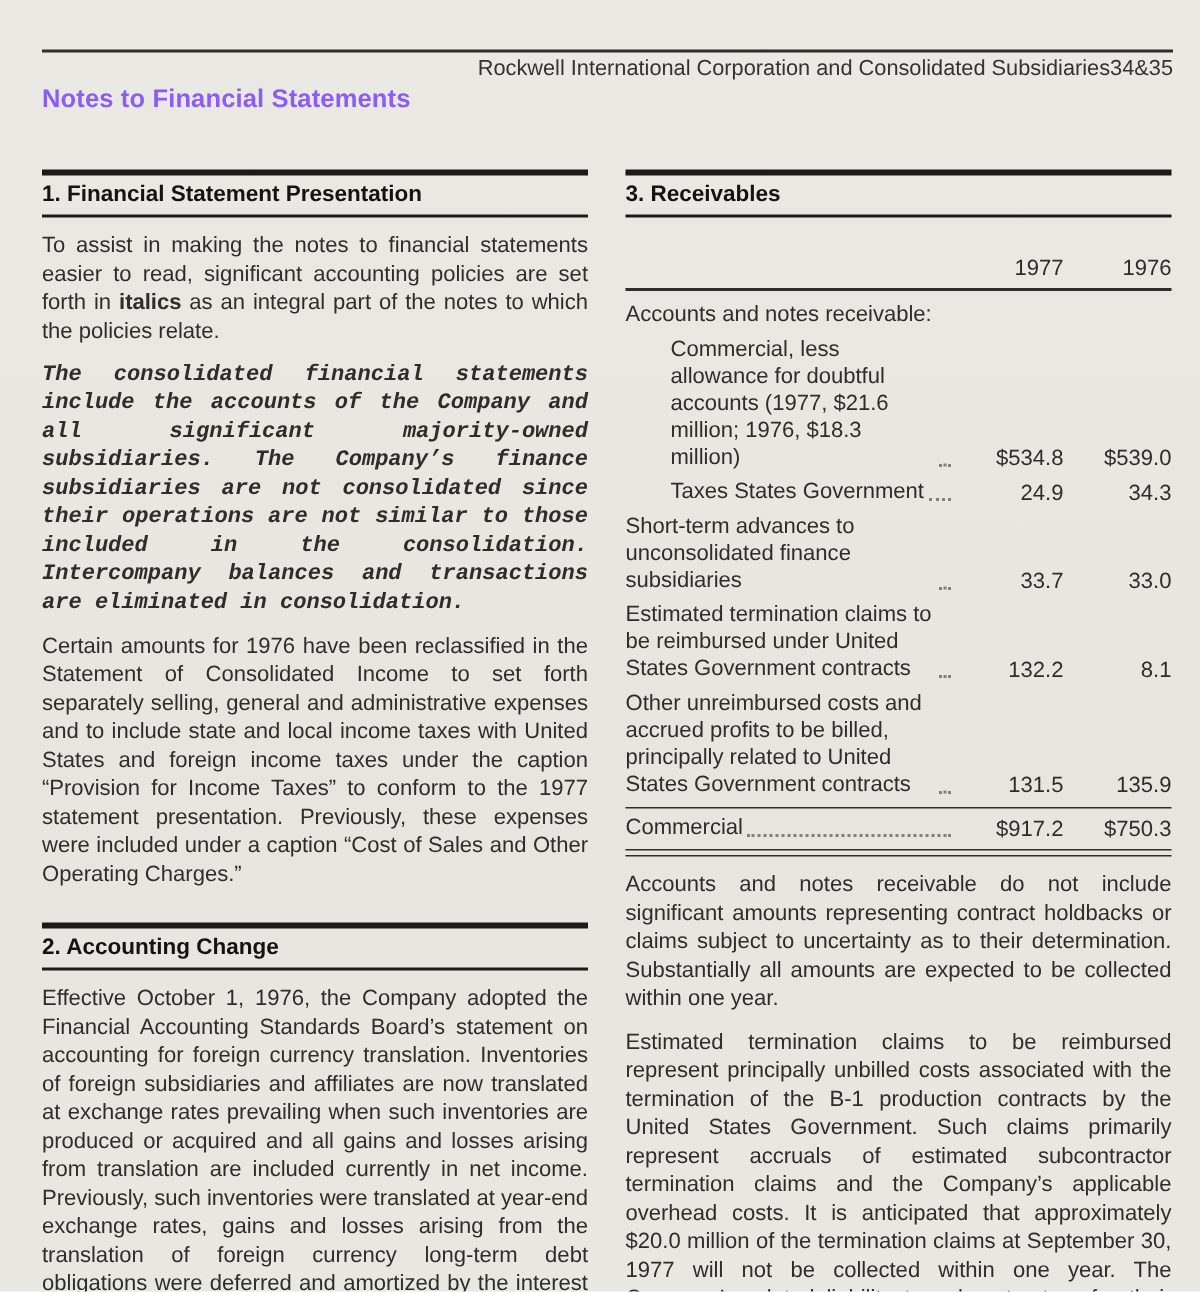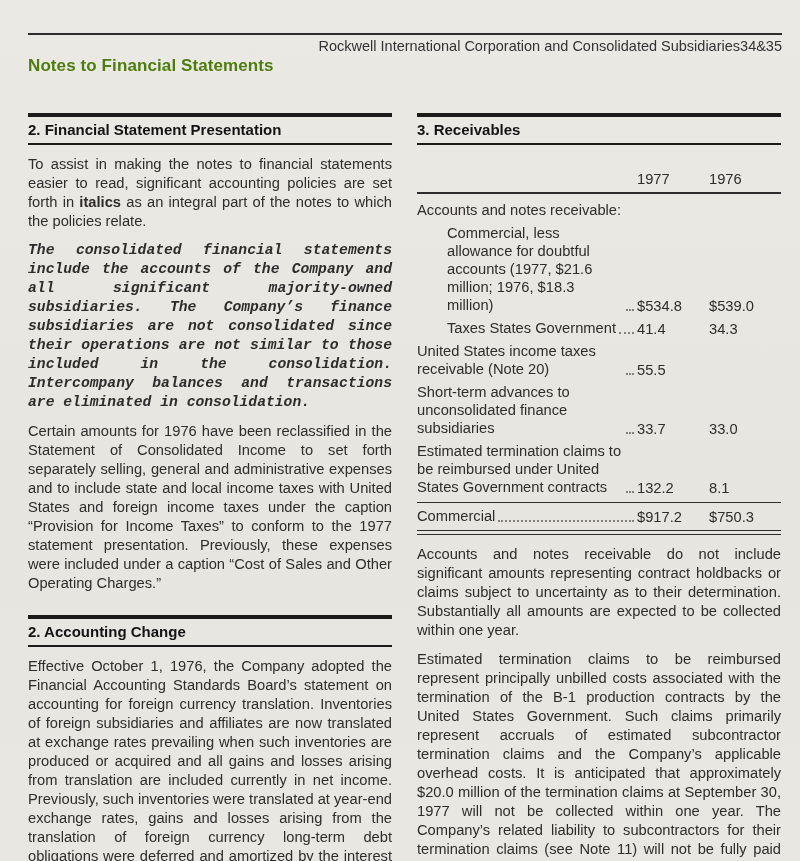--- a/index.html
+++ b/index.html
@@ -6,38 +6,38 @@
   body{
     width:800px;height:861px;overflow:hidden;
     background:linear-gradient(180deg,#ebe9e4 0%,#e7e5e0 60%,#e9e7e2 100%);
     font-family:"Liberation Sans","DejaVu Sans",sans-serif;
     color:#2b2b2b;
     -webkit-font-smoothing:antialiased;
   }
   .page{padding:0 18px 0 28px;box-sizing:border-box;}
   .top-rule{margin-top:33px;border-top:2px solid #2e2d2b;}
   .header-row{display:flex;justify-content:flex-end;align-items:baseline;padding-top:3px;font-size:14.5px;color:#333;}
-  .doc-title{font-size:17px;font-weight:700;color:#4d7c0f;margin:2px 0 0;letter-spacing:.1px;}
+  .doc-title{font-size:17px;font-weight:700;color:#8b5cf6;margin:2px 0 0;letter-spacing:.1px;}
   .columns{display:flex;gap:25px;margin-top:37px;}
   .col{width:364px;flex:0 0 364px;}
   .sec-head{
     border-top:4px solid #1c1b1a;border-bottom:2px solid #1c1b1a;
     font-weight:700;font-size:15px;color:#131313;
     padding:4px 0 5px;
   }
   p.body{
     font-size:14.7px;line-height:19px;text-align:justify;
     margin:10px 0 0;color:#2e2d2b;
   }
   .bold-italic{font-weight:700;font-style:italic;font-family:Liberation Mono, monospace;}
   .word-italic{font-weight:700;}
   
   .tbl{margin-top:12px;font-size:14.7px;color:#2e2d2b;}
   .years{display:flex;justify-content:flex-end;padding:14px 0 5px;border-bottom:2px solid #2e2d2b;}
-  .num{width:72px;text-align:left;flex:0 0 72px;}
+  .num{width:72px;text-align:right;flex:0 0 72px;}
   .trow{display:flex;align-items:flex-end;margin-top:5px;}
   .trow .lbl{flex:0 1 auto;max-width:220px;line-height:18px;}
   .trow.group{display:block;margin-top:7px;}
   .trow.group .lbl{max-width:none;}
   .trow.indent .lbl{padding-left:30px;}
   .leader{flex:1 1 8px;min-width:8px;border-bottom:2px dotted #84817c;margin:0 3px 3px 3px;}
   .total-sep{border-top:1.5px solid #2e2d2b;margin-top:6px;}
   .trow.total{margin-top:4px;}
   .dbl-rule{margin-top:5px;height:3px;border-top:1.8px solid #2e2d2b;border-bottom:1.8px solid #2e2d2b;}
 </style>
@@ -53,21 +53,21 @@
     <span>34&amp;35</span>
   </div>
 
   <div class="doc-title">Notes to Financial Statements</div>
 
   <div class="columns">
 
     <div class="col">
 
       <section>
-        <div class="sec-head">2. Financial Statement Presentation</div>
+        <div class="sec-head">1. Financial Statement Presentation</div>
         <p class="body"><span>To assist in making the notes to financial statements easier to read, significant accounting policies are set forth in </span><span class="word-italic">italics</span><span> as an integral part of the notes to which the policies relate.</span></p>
         <p class="body bold-italic">The consolidated financial statements include the accounts of the Company and all significant majority-owned subsidiaries. The Company’s finance subsidiaries are not consolidated since their operations are not similar to those included in the consolidation. Intercompany balances and transactions are eliminated in consolidation.</p>
         <p class="body">Certain amounts for 1976 have been reclassified in the Statement of Consolidated Income to set forth separately selling, general and administrative expenses and to include state and local income taxes with United States and foreign income taxes under the caption “Provision for Income Taxes” to conform to the 1977 statement presentation. Previously, these expenses were included under a caption “Cost of Sales and Other Operating Charges.”</p>
       </section>
 
       <section style="margin-top:22px;">
         <div class="sec-head">2. Accounting Change</div>
         <p class="body">Effective October 1, 1976, the Company adopted the Financial Accounting Standards Board’s statement on accounting for foreign currency translation. Inventories of foreign subsidiaries and affiliates are now translated at exchange rates prevailing when such inventories are produced or acquired and all gains and losses arising from translation are included currently in net income. Previously, such inventories were translated at year-end exchange rates, gains and losses arising from the translation of foreign currency long-term debt obligations were deferred and amortized by the interest method over the remaining life of the debt, and certain other translation gains were deferred to the extent they exceeded previously recorded losses. As a result of this accounting change, financial statements for 1976 have been restated so that previously reported net income was reduced by $1.2 million, or $.03 per share on a primary basis.Foreign currency conversion and translation adjustments resulted in a net gain of $2.0 million for 1977 and a net loss of $11.3 million for 1976.</p>
       </section>
 
@@ -92,45 +92,45 @@
           <div class="trow indent">
             <span class="lbl">Commercial, less allowance for doubtful accounts (1977, $21.6 million; 1976, $18.3 million)</span>
             <span class="leader"></span>
             <span class="num">$534.8</span>
             <span class="num">$539.0</span>
           </div>
 
           <div class="trow indent">
             <span class="lbl">Taxes States Government</span>
             <span class="leader"></span>
-            <span class="num">41.4</span>
+            <span class="num">24.9</span>
             <span class="num">34.3</span>
           </div>
 
-          <div class="trow">
-            <span class="lbl">United States income taxes receivable (Note 20)</span>
-            <span class="leader"></span>
-            <span class="num">55.5</span>
-            <span class="num"></span>
-          </div>
 
           <div class="trow">
             <span class="lbl">Short-term advances to unconsolidated finance subsidiaries</span>
             <span class="leader"></span>
             <span class="num">33.7</span>
             <span class="num">33.0</span>
           </div>
 
           <div class="trow">
             <span class="lbl">Estimated termination claims to be reimbursed under United States Government contracts</span>
             <span class="leader"></span>
             <span class="num">132.2</span>
             <span class="num">8.1</span>
           </div>
 
+          <div class="trow">
+            <span class="lbl">Other unreimbursed costs and accrued profits to be billed, principally related to United States Government contracts</span>
+            <span class="leader"></span>
+            <span class="num">131.5</span>
+            <span class="num">135.9</span>
+          </div>
 
           <div class="total-sep"></div>
 
           <div class="trow total">
             <span class="lbl">Commercial</span>
             <span class="leader"></span>
             <span class="num">$917.2</span>
             <span class="num">$750.3</span>
           </div>
 

